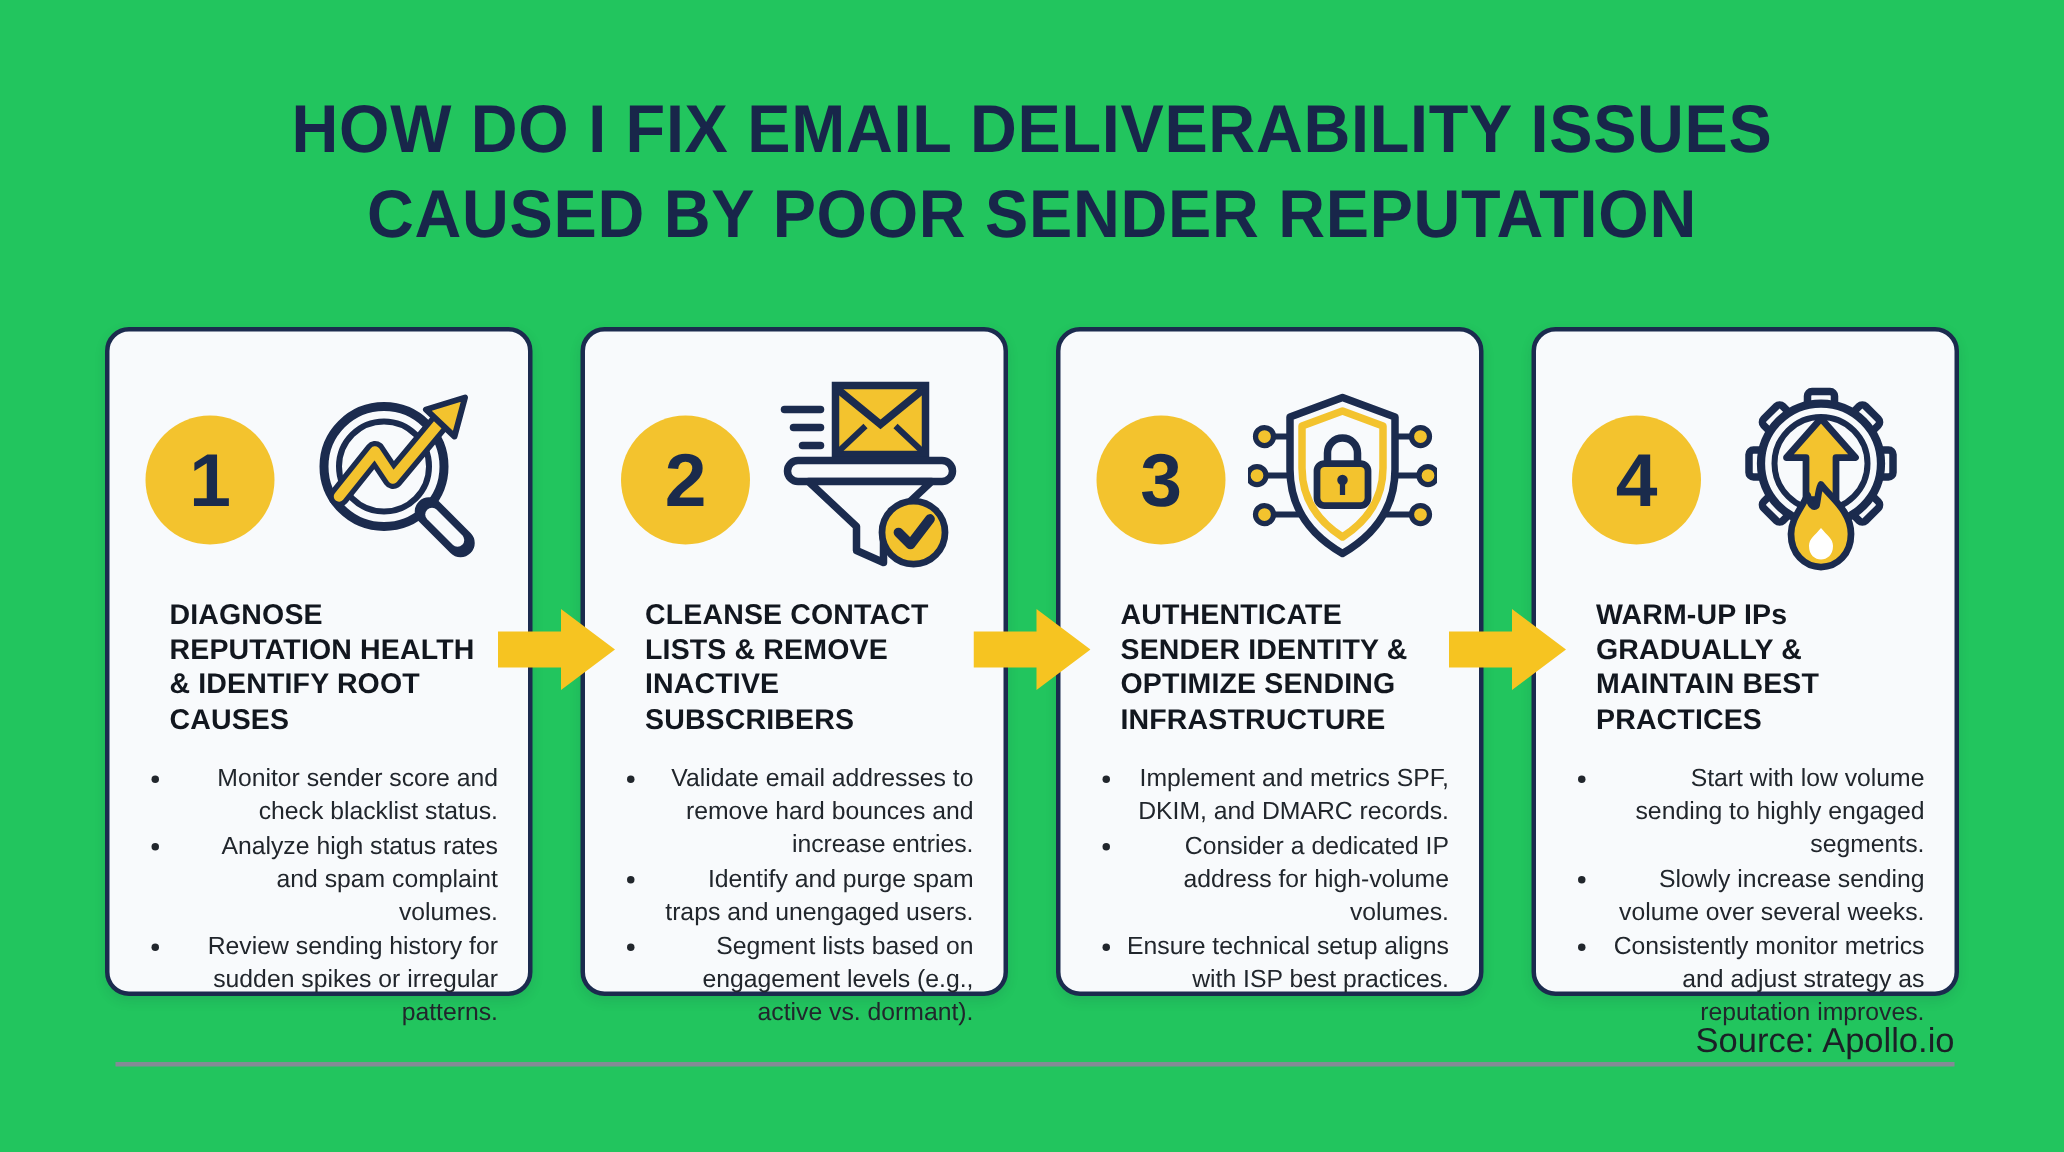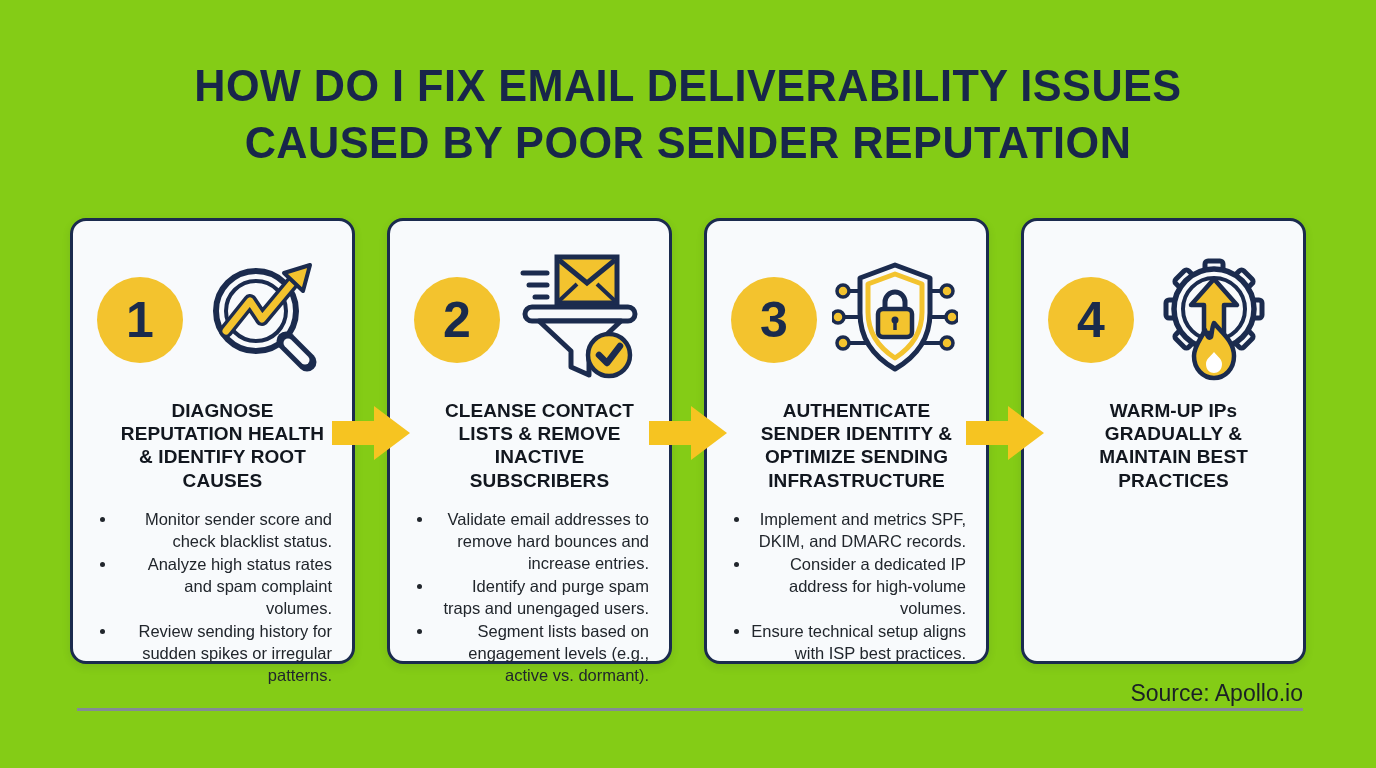--- a/index.html
+++ b/index.html
@@ -3,21 +3,21 @@
 <meta charset="utf-8">
 <style>
   * { margin: 0; padding: 0; box-sizing: border-box; }
   html, body { width: 1376px; height: 768px; }
   body {
     font-family: "Liberation Sans", sans-serif;
     background: #eef1f5;
     position: relative;
     overflow: hidden;
   }
-  .canvas { position: absolute; inset: 0; background: #84cc16; }
+  .canvas { position: absolute; inset: 0; background: #22c55e; }
 
   
   .title-block {
     position: absolute;
     top: 58px; left: 0; right: 0;
     text-align: center;
     color: #18264a;
     font-weight: 800;
     font-size: 45px;
     line-height: 1.26;
@@ -59,21 +59,20 @@
     justify-content: center;
     color: #1a2b4c;
     font-size: 50px;
     font-weight: 800;
     flex: 0 0 auto;
   }
   .step-icon { flex: 0 0 auto; margin-right: 2px; }
 
   .card-title {
     margin-top: 14px;
-    text-align: center;
     font-size: 19px;
     font-weight: 800;
     line-height: 1.22;
     color: #12171f;
     letter-spacing: 0.1px;
     margin-left: 20px;
   }
   .card ul {
     margin: 16px 0 0 4px;
     padding-left: 20px;
@@ -238,20 +237,25 @@
             </g>
             <circle cx="61" cy="56" r="40" fill="#f8fafc" stroke="#1b2b4e" stroke-width="5.5"></circle>
             <circle cx="61" cy="56" r="31" fill="none" stroke="#1b2b4e" stroke-width="4"></circle>
             <polygon points="61,26 84,52 71,52 71,80 51,80 51,52 38,52" fill="#f3c32e" stroke="#1b2b4e" stroke-width="4.5" stroke-linejoin="round"></polygon>
             <path d="M61,70 C68,79 81,88 81,103 C81,116 72,125 61,125 C50,125 41,116 41,103 C41,93 48,86 52,77 C54,84 56,86 58,84 C59,80 59,74 61,70 Z" fill="#f3c32e" stroke="#1b2b4e" stroke-width="4.5" stroke-linejoin="round"></path>
             <path d="M61,99 C65,104 69,106 69,111 C69,117 65,120 61,120 C57,120 53,117 53,111 C53,106 57,104 61,99 Z" fill="#ffffff"></path>
           </svg>
         </span>
       </div>
       <div class="card-title">WARM-UP IPs GRADUALLY &amp; MAINTAIN BEST PRACTICES</div>
+      <ul>
+        <li>Start with low volume sending to highly engaged segments.</li>
+        <li>Slowly increase sending volume over several weeks.</li>
+        <li>Consistently monitor metrics and adjust strategy as reputation improves.</li>
+      </ul>
     </div>
 
     <svg class="flow-arrow a1" viewBox="0 0 78 58">
       <path d="M0 17 H42 V2 L78 29 L42 56 V41 H0 Z" fill="#f6c421"></path>
     </svg>
     <svg class="flow-arrow a2" viewBox="0 0 78 58">
       <path d="M0 17 H42 V2 L78 29 L42 56 V41 H0 Z" fill="#f6c421"></path>
     </svg>
     <svg class="flow-arrow a3" viewBox="0 0 78 58">
       <path d="M0 17 H42 V2 L78 29 L42 56 V41 H0 Z" fill="#f6c421"></path>

